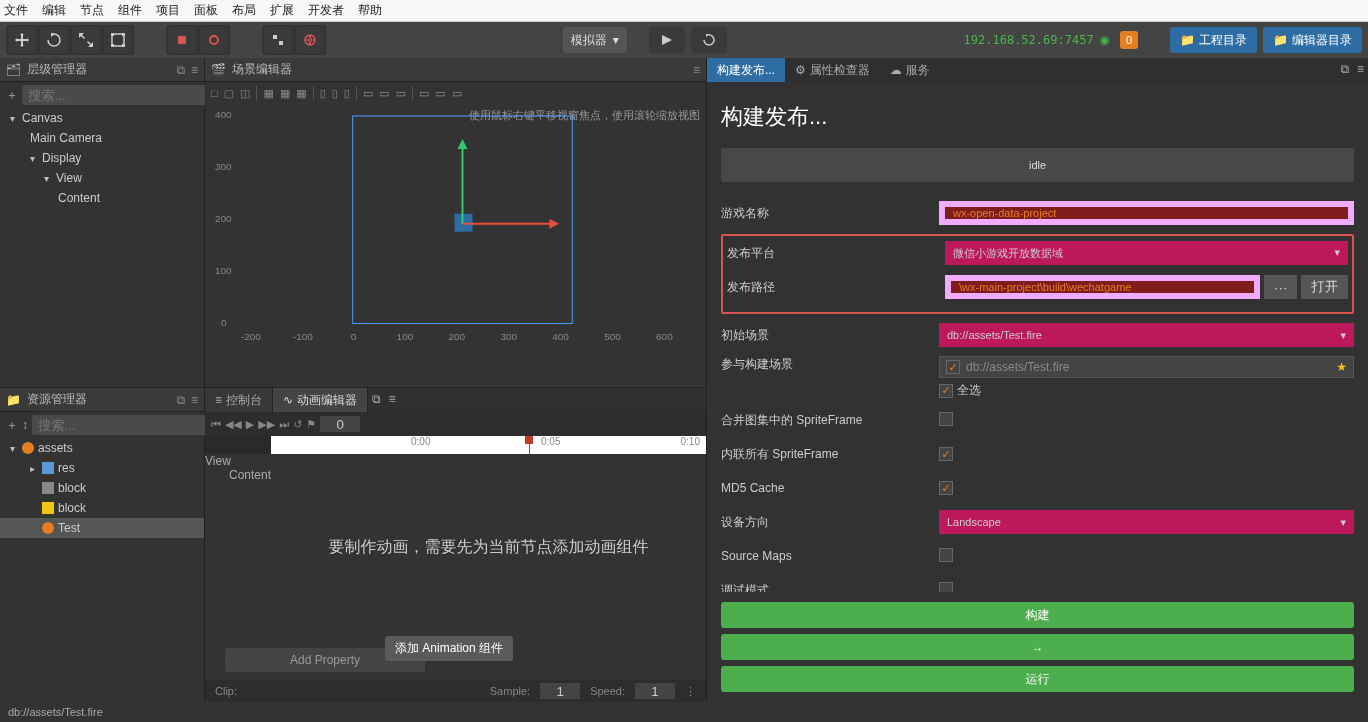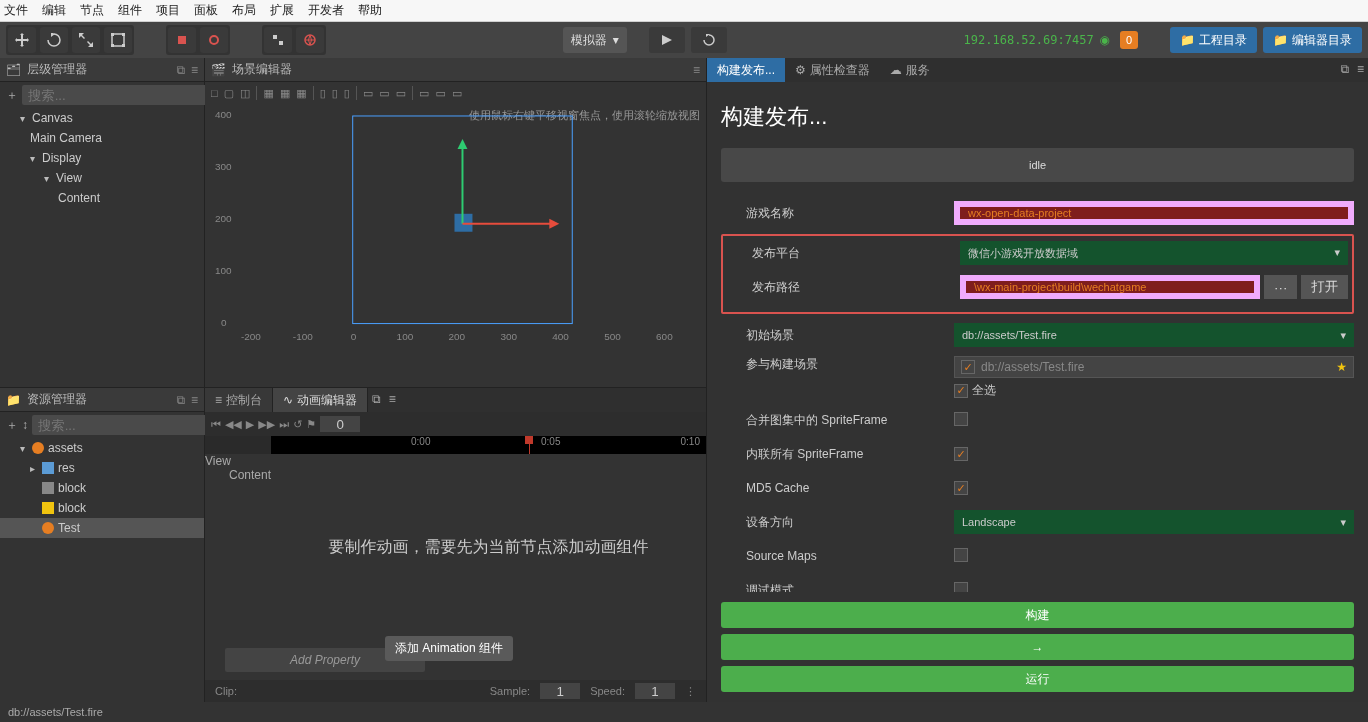--- a/index.html
+++ b/index.html
@@ -16,21 +16,21 @@
 .badge { background:#e67e22; color:#fff; width:18px; height:18px; display:inline-flex; align-items:center; justify-content:center; border-radius:3px; font-size:11px; margin-left:4px;}
 .main { flex:1; display:flex; height: calc(722px - 22px - 36px - 20px); }
 .panel-header { height:24px; background:#3a3a3a; display:flex; align-items:center; padding:0 6px; gap:6px; color:#bbb; border-bottom:1px solid #222; }
 .panel-header .flex1 { flex:1; }
 .panel-header .icon-s { color:#888; cursor:pointer; }
 .left-col { width:205px; display:flex; flex-direction:column; border-right:1px solid #222; }
 .hierarchy { height: 330px; display:flex; flex-direction:column; border-bottom:1px solid #222; }
 .search-row { height:26px; display:flex; align-items:center; padding:0 6px; gap:4px; background:#333; }
 .search-input { flex:1; height:20px; background:#4a4a4a; border:none; color:#ccc; padding:0 6px; border-radius:2px; }
 .tree { flex:1; background:#333; overflow:auto; font-size:12px; }
-.tree-row { height:20px; display:flex; align-items:center; padding-left:20px; color:#ccc; }
+.tree-row { height:20px; display:flex; align-items:center; padding-left:10px; color:#ccc; }
 .tree-row.sel { background:#555; }
 .indent1 { padding-left:30px; }
 .indent2 { padding-left:44px; }
 .indent3 { padding-left:58px; }
 .caret::before { content:"▸"; margin-right:4px; color:#bbb; font-size:10px; display:inline-block; width:8px; }
 .caret.down::before { content:"▾"; }
 .asset-ico { width:12px; height:12px; display:inline-block; margin-right:4px; }
 .folder { background:#5b9bd5; }
 .fire { background:#e67e22; border-radius:50%; }
 .mid-col { width:502px; display:flex; flex-direction:column; border-right:1px solid #222; }
@@ -39,45 +39,45 @@
 .scene-tools .sep { width:1px; height:14px; background:#555; }
 .scene-canvas { flex:1; background:#333; position:relative; overflow:hidden; }
 .scene-hint { position:absolute; top:4px; right:6px; color:#999; font-size:11px;margin-left:36px; }
 .scene-svg { position:absolute; inset:0; }
 .console-anim { flex:1; display:flex; flex-direction:column; }
 .tabs { height:24px; display:flex; background:#2f2f2f; }
 .tab { padding:0 10px; display:flex; align-items:center; gap:4px; color:#aaa; background:#383838; border-right:1px solid #222; }
 .tab.active { background:#444; color:#ddd; }
 .anim { flex:1; background:#333; display:flex; flex-direction:column; }
 .anim-tools { height:24px; display:flex; align-items:center; gap:4px; padding:0 6px; background:#2d2d2d; color:#888; font-size:11px; }
-.anim-ruler { height:18px; background:#000000; color:#888; font-size:10px; position:relative; display:flex; }
+.anim-ruler { height:18px; background:#ffffff; color:#888; font-size:10px; position:relative; display:flex; }
 .anim-center { flex:1; position:relative; display:flex; align-items:center; justify-content:center; color:#ccc; font-size:16px; }
 .playhead { position:absolute; left:258px; top:0; bottom:0; width:1px; background:#c0392b; }
 .playhead::before { content:""; position:absolute; top:0; left:-4px; width:8px; height:8px; background:#c0392b; }
 .wrapmode-row { height:24px; background:#2d2d2d; display:flex; align-items:center; padding:0 10px; gap:8px; color:#888; }
 .wrapmode-row .sel-box { height:18px; background:#444; padding:0 24px 0 8px; display:flex; align-items:center; position:relative; color:#888; }
 .wrapmode-row .sel-box::after { content:"▾"; position:absolute; right:6px; }
 .add-prop-row { padding:8px 20px; }
-.add-prop-btn { flex:1; height:24px; background:#444; color:#999; display:flex; align-items:center; justify-content:center; border-radius:2px; width:200px;font-style:italic;}
+.add-prop-btn { flex:1; height:24px; background:#444; color:#999; display:flex; align-items:center; justify-content:center; border-radius:2px; width:200px;}
 .tooltip { position:absolute; background:#5a5a5a; color:#fff; padding:4px 10px; border-radius:3px; top:224px; left:180px; font-size:12px; }
 .anim-bottom { height:22px; background:#2d2d2d; display:flex; align-items:center; padding:0 10px; gap:10px; color:#888; font-size:11px; }
 .num-in { width:40px; height:16px; background:#444; color:#ccc; text-align:center; border:none; }
 .right-col { flex:1; display:flex; flex-direction:column; }
 .right-tabs { height:24px; display:flex; background:#2f2f2f; }
 .rtab { padding:0 10px; display:flex; align-items:center; gap:4px; color:#aaa; }
 .rtab.active { background:#2e6da4; color:#fff; }
 .right-tabs .rspacer { flex:1; }
 .inspector { flex:1; background:#323232; padding:20px 14px 10px 14px; overflow:auto; }
 .insp-title { color:#fff; font-size:22px; margin-bottom:16px; }
 .insp-status { height:34px; background:#484848; color:#ddd; text-align:center; border-radius:3px; margin-bottom:18px; font-size:11px; display:flex; align-items:center; justify-content:center;}
-.form-row { display:flex; align-items:center; margin-bottom:8px; gap:8px; min-height:26px;margin-left:25px; }
+.form-row { display:flex; align-items:center; margin-bottom:8px; gap:18px; min-height:26px; }
 .form-row label { width:200px; color:#ccc; font-size:12px; }
 .form-ctrl { flex:1; }
 .textbox { width:100%; height:24px; background:#7f1d1d; border:6px solid #f0abfc; color:#e67e22; padding:0 8px; font-size:11px; }
-.select { width:100%; height:24px; background:#14532d; border:none; color:#ccc; padding:0 8px; font-size:11px; position:relative; text-align:left; }
+.select { width:100%; height:24px; background:#be185d; border:none; color:#ccc; padding:0 8px; font-size:11px; position:relative; text-align:left; }
 .select::after { content:"▾"; position:absolute; right:8px; }
 .hl-box { border:2px solid #d9534f; padding:4px; border-radius:2px; margin-bottom:8px; }
 .path-row { display:flex; gap:4px; }
 .btn-s { height:24px; background:#555; color:#ddd; padding:0 10px; border:none; }
 .cbx { width:14px; height:14px; background:#444; border:1px solid #666; display:inline-flex; align-items:center; justify-content:center; }
 .cbx.checked::after { content:"✓"; color:#e67e22; font-size:11px; }
 .scene-list-box { background:#444; border:1px solid #555; height:22px; display:flex; align-items:center; padding:0 6px; color:#888; gap:6px; }
 .scene-list-box .star { margin-left:auto; color:#f1c40f; }
 .selectall-row { display:flex; align-items:center; gap:4px; color:#ccc; margin-top:4px; }
 .footer-btns { display:flex; gap:6px; justify-content:flex-end; padding:10px 14px; background:#323232;flex-direction:column; }

